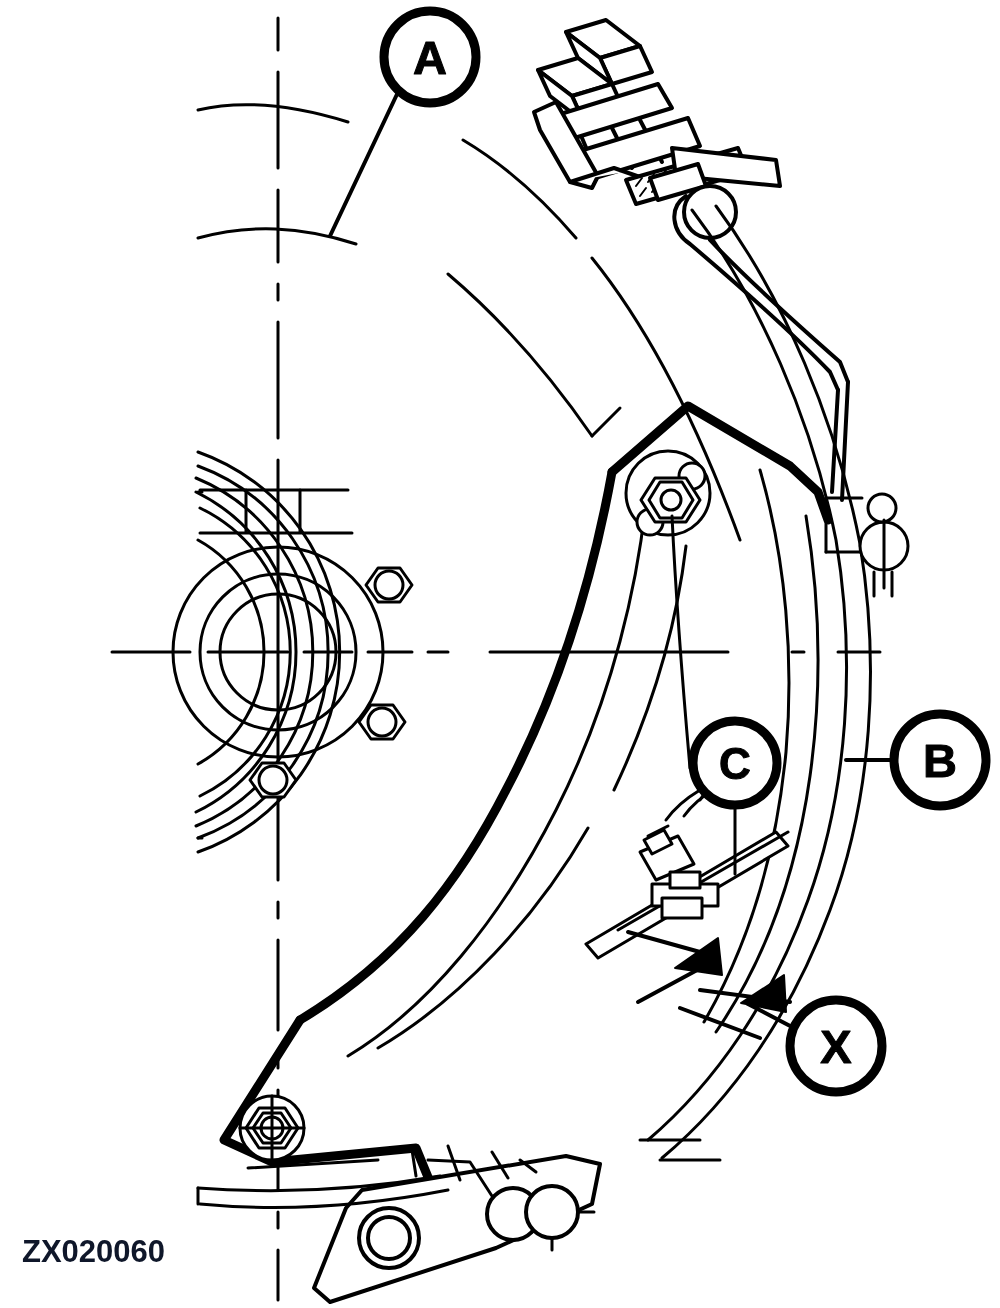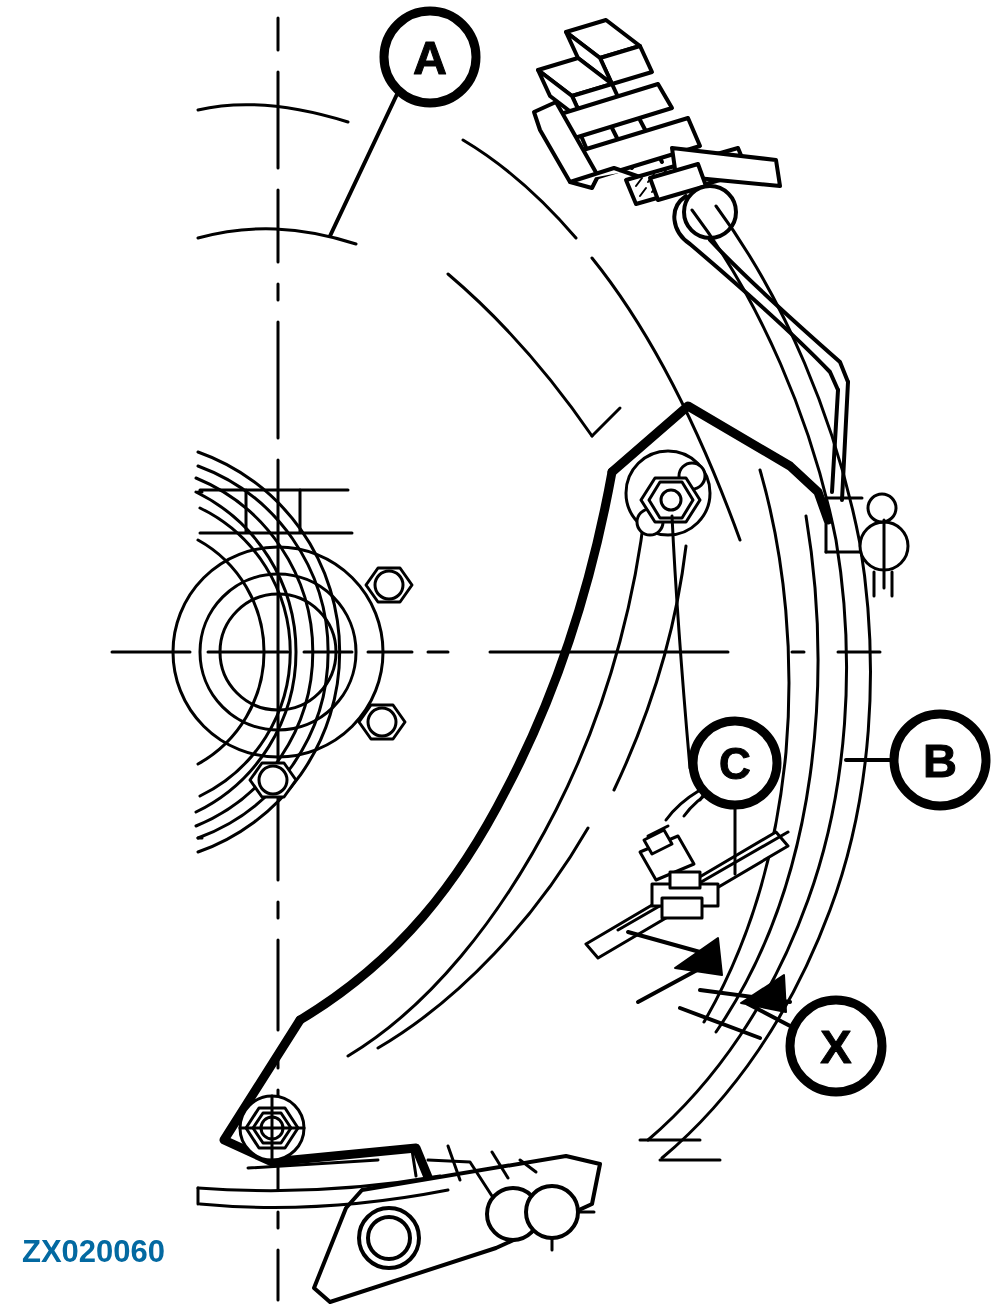--- a/index.html
+++ b/index.html
@@ -1,21 +1,21 @@
 <!DOCTYPE html>
 <html><head>
 <meta charset="utf-8">
 <style>
   html,body{margin:0;padding:0;background:#ffffff;}
   body{width:1000px;height:1308px;position:relative;overflow:hidden;
        font-family:"Liberation Sans",sans-serif;}
   #stage{position:absolute;left:0;top:0;width:1000px;height:1308px;background:#fff;}
   svg#drawing{position:absolute;left:0;top:0;width:1000px;height:1308px;display:block;}
   .figcode{position:absolute;left:22px;top:1236px;font-family:"Liberation Sans",sans-serif;
-           font-size:31px;font-weight:bold;color:#0369a1;letter-spacing:0px;line-height:1;}
+           font-size:31px;font-weight:bold;color:#0f172a;letter-spacing:0px;line-height:1;}
   text.calloutletter{font-family:"Liberation Sans",sans-serif;font-weight:bold;fill:#000;}
 </style>
 </head>
 <body>
 
 <div id="stage">
 
 <svg id="drawing" viewBox="0 0 1000 1308">
   <g fill="none" stroke="#000" stroke-linecap="round" stroke-linejoin="round">
 

